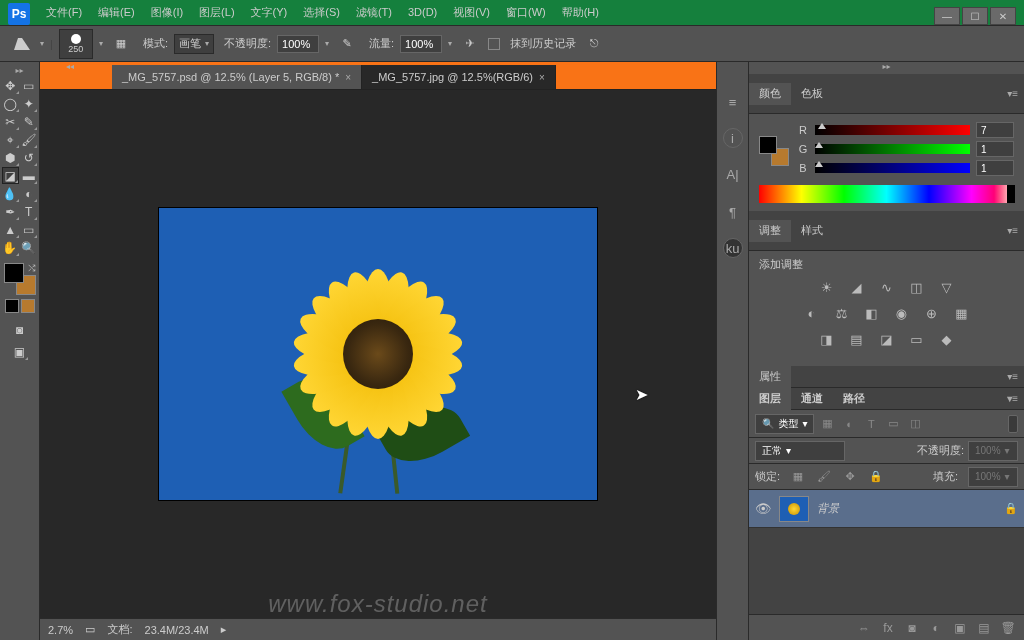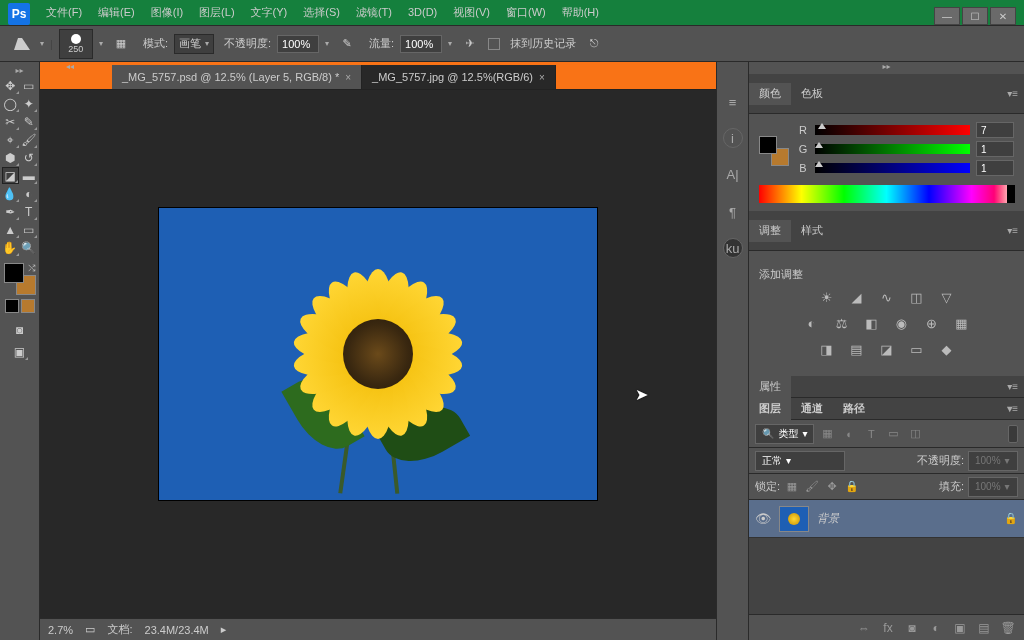--- a/index.html
+++ b/index.html
@@ -79,35 +79,35 @@
 .slider-track { flex:1; height:10px; position:relative; }
 .slider-track.r { background:linear-gradient(90deg,#000,#f00); }
 .slider-track.g { background:linear-gradient(90deg,#000,#0f0); }
 .slider-track.b { background:linear-gradient(90deg,#000,#00f); }
 .slider-thumb { position:absolute; top:-2px; width:0; height:0; border-left:4px solid transparent; border-right:4px solid transparent; border-bottom:6px solid #ccc; }
 .slider-val { width:38px; height:16px; background:#3f3f3f; border:1px solid #666; color:#fff; display:flex; align-items:center; padding:0 4px; font-size:10px; }
 .spectrum { height:18px; margin-top:6px; background:linear-gradient(90deg,#f00,#ff0,#0f0,#0ff,#00f,#f0f,#f00); position:relative; }
 .spectrum::before { content:''; position:absolute; right:0; top:0; width:20px; height:100%; background:linear-gradient(90deg,transparent,#fff); }
 .spectrum::after { content:''; position:absolute; right:-1px; top:0; width:8px; height:100%; background:#000; }
 
-.adjust-panel { padding:16px 10px 10px; }
+.adjust-panel { padding:6px 10px 10px; }
 .adjust-title { font-size:11px; margin-bottom:6px; }
 .adjust-row { display:flex; gap:10px; justify-content:center; margin-bottom:8px; }
 .adj-icon { width:20px; height:18px; display:flex; align-items:center; justify-content:center; color:#bbb; font-size:13px; }
 
 .props-panel { height:22px; }
 
 .layers-panel { flex:1; display:flex; flex-direction:column; }
 .layers-tabs { height:22px; display:flex; align-items:center; background:#434343; border-bottom:1px solid #2a2a2a;font-weight:bold; }
 .layer-filter { height:28px; display:flex; align-items:center; gap:4px; padding:0 6px; border-bottom:1px solid #2a2a2a; }
 .lf-select { background:#3f3f3f; border:1px solid #666; padding:1px 6px; height:20px; display:flex; align-items:center; gap:4px; font-size:10px; color:#fff; }
 .lf-icon { width:18px; height:18px; display:flex; align-items:center; justify-content:center; color:#888; font-size:11px; }
 .lf-switch { margin-left:auto; width:10px; height:18px; background:#3a3a3a; border:1px solid #666; border-radius:2px; position:relative; }
 .layer-opts { height:26px; display:flex; align-items:center; gap:4px; padding:0 6px; border-bottom:1px solid #2a2a2a; }
-.layer-lock { height:26px; display:flex; align-items:center; gap:4px; padding:0 6px; border-bottom:1px solid #2a2a2a; }
+.layer-lock { height:26px; display:flex; align-items:center; gap:10px; padding:0 6px; border-bottom:1px solid #2a2a2a; }
 .lock-icon { width:16px; height:16px; display:flex; align-items:center; justify-content:center; color:#999; font-size:11px; }
 .layer-list { flex:1; background:#434343; overflow:auto; }
 .layer-row { height:38px; display:flex; align-items:center; gap:8px; padding:0 6px; background:#5a6e8c; border-bottom:1px solid #333; }
 .layer-eye { width:16px; color:#ccc; font-size:13px; }
 .layer-thumb { width:30px; height:26px; background:#1e5fb4; border:1px solid #888; position:relative; }
 .layer-thumb::after { content:''; position:absolute; left:50%; top:50%; width:12px; height:12px; background:radial-gradient(#ffd634,#c79000); border-radius:50%; transform:translate(-50%,-50%); }
 .layer-name { font-style:italic; }
 .layer-lock-icon { margin-left:auto; color:#ccc; font-size:11px; }
 .layer-footer { height:26px; background:#535353; display:flex; align-items:center; justify-content:flex-end; gap:8px; padding:0 8px; border-top:1px solid #2a2a2a; }
 .lfoot-icon { width:16px; height:16px; color:#999; font-size:12px; display:flex; align-items:center; justify-content:center; }
@@ -267,20 +267,21 @@
               <div class="petal" style="transform: translate(-50%, -100%) rotate(294.545deg);"></div>
               <div class="petal" style="transform: translate(-50%, -100%) rotate(310.909deg);"></div>
               <div class="petal" style="transform: translate(-50%, -100%) rotate(327.273deg);"></div>
               <div class="petal" style="transform: translate(-50%, -100%) rotate(343.636deg);"></div>
             </div>
           <div class="center"></div>
         </div>
       </div>
       <div class="cursor">➤</div>
     </div>
+    <div class="watermark">www.fox-studio.net</div>
     <div class="statusbar">
       <span>2.7%</span>
       <span>▭</span>
       <span>文档:</span>
       <span>23.4M/23.4M</span>
       <span>▸</span>
     </div>
   </div>
 
   <div class="vribbon">

